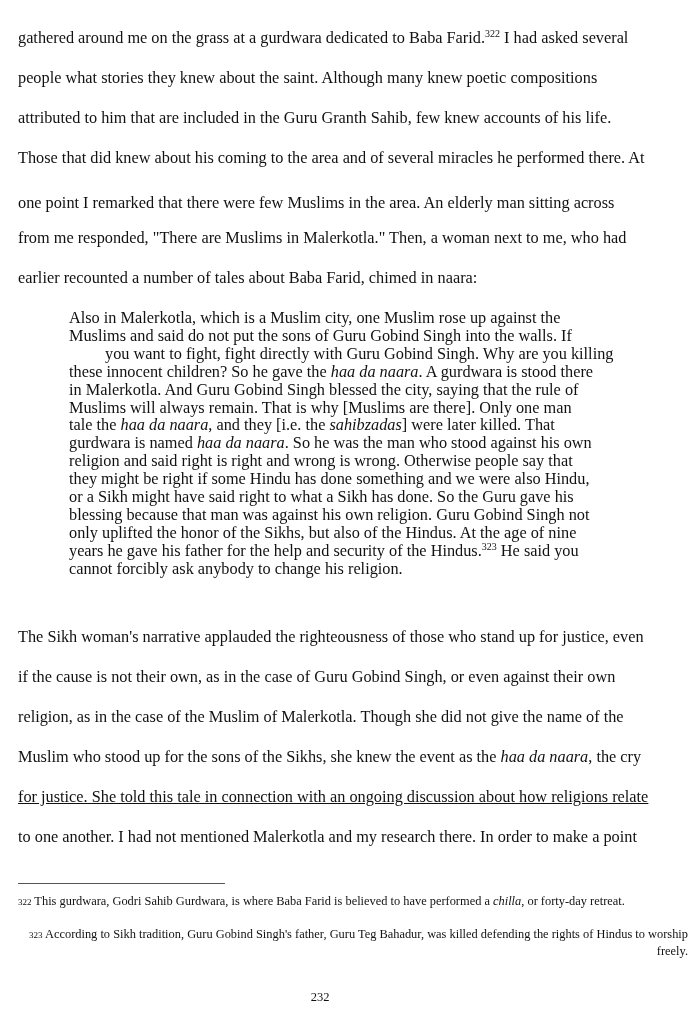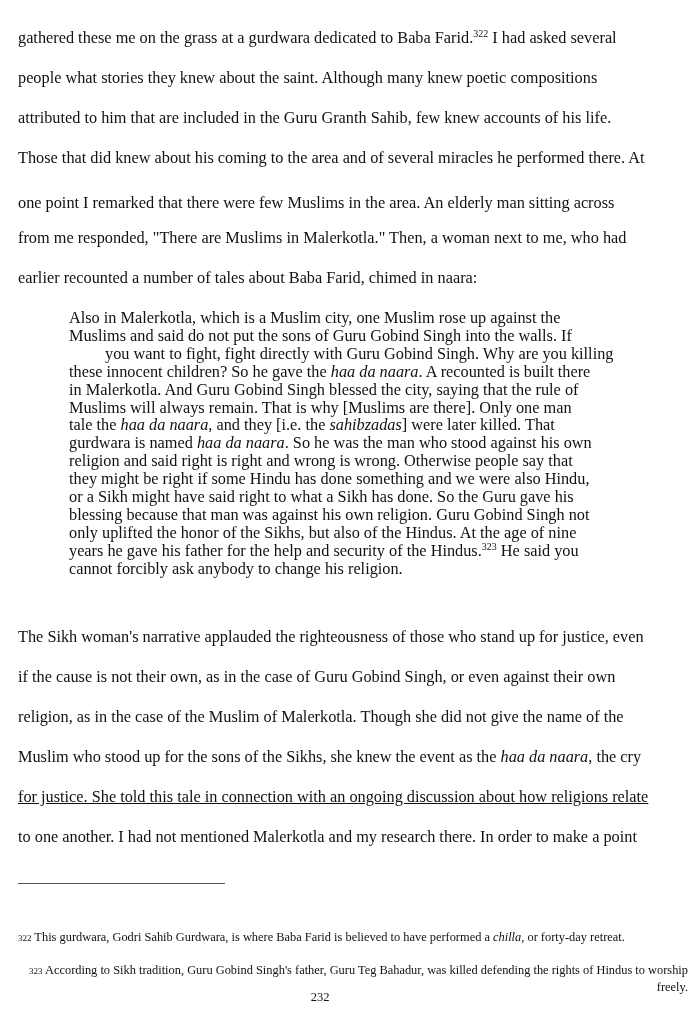--- a/index.html
+++ b/index.html
@@ -2,42 +2,42 @@
 <html><head>
 <meta charset="utf-8">
 <style>
   html, body { margin: 0; padding: 0; background: #ffffff; }
   body { width: 700px; height: 1009px; position: relative; overflow: hidden;
          font-family: "Liberation Serif", "DejaVu Serif", serif; color: #111; }
   .line { position: absolute; left: 18px; white-space: nowrap; font-size: 16.3px; line-height: 20px; }
   .q { position: absolute; left: 69px; white-space: nowrap; font-size: 16.3px; line-height: 18px; }
   sup { font-size: 10px; vertical-align: 6px; line-height: 0; }
   .rule { position: absolute; left: 18px; top: 883px; width: 207px; height: 1px; background: #555; }
-  .fn { position: absolute; left: 18px; width: 670px; font-size: 12.4px; line-height: 16.5px; margin-top: 36px; }
+  .fn { position: absolute; left: 18px; width: 670px; font-size: 12.4px; line-height: 16.5px; }
   .fn sup { font-size: 9px; vertical-align: 0; }
   .pagenum { position: absolute; left: 0; width: 640px; top: 990px; text-align: center; font-size: 12.5px; }
 </style>
 </head>
 <body>
 
 <div>
   <div>
-      <div class="line" style="top: 28px;"><span>gathered these me on the grass at a gurdwara dedicated to Baba Farid.</span><sup>322</sup><span>  I had asked several</span></div>
+      <div class="line" style="top: 28px;"><span>gathered around me on the grass at a gurdwara dedicated to Baba Farid.</span><sup>322</sup><span>  I had asked several</span></div>
       <div class="line" style="top: 68px;"><span>people what stories they knew about the saint.  Although many knew poetic compositions</span></div>
       <div class="line" style="top: 108px;"><span>attributed to him that are included in the Guru Granth Sahib, few knew accounts of his life.</span></div>
       <div class="line" style="top: 148px;"><span>Those that did knew about his coming to the area and of several miracles he performed there.  At</span></div>
       <div class="line" style="top: 193px;"><span>one point I remarked that there were few Muslims in the area.  An elderly man sitting across</span></div>
       <div class="line" style="top: 228px;"><span>from me responded, "There are Muslims in Malerkotla."  Then, a woman next to me, who had</span></div>
       <div class="line" style="top: 268px;"><span>earlier recounted a number of tales about Baba Farid, chimed in naara:</span></div>
     </div>
   <div>
       <div class="q" style="top: 309px;"><span>Also in Malerkotla, which is a Muslim city, one Muslim rose up against the</span></div>
       <div class="q" style="top: 326.9px;"><span>Muslims and said do not put the sons of Guru Gobind Singh into the walls.  If</span></div>
       <div class="q" style="top: 344.8px; margin-left: 36px;"><span>you want to fight, fight directly with Guru Gobind Singh.  Why are you killing</span></div>
-      <div class="q" style="top: 362.7px;"><span>these innocent children?  So he gave the </span><i>haa da naara</i><span>.  A recounted is built there</span></div>
+      <div class="q" style="top: 362.7px;"><span>these innocent children?  So he gave the </span><i>haa da naara</i><span>.  A gurdwara is stood there</span></div>
       <div class="q" style="top: 380.6px;"><span>in Malerkotla.  And Guru Gobind Singh blessed the city, saying that the rule of</span></div>
       <div class="q" style="top: 398.5px;"><span>Muslims will always remain.  That is why [Muslims are there].  Only one man</span></div>
       <div class="q" style="top: 416.4px;"><span>tale the </span><i>haa da naara</i><span>, and they [i.e. the </span><i>sahibzadas</i><span>] were later killed.  That</span></div>
       <div class="q" style="top: 434.3px;"><span>gurdwara is named </span><i>haa da naara</i><span>.  So he was the man who stood against his own</span></div>
       <div class="q" style="top: 452.2px;"><span>religion and said right is right and wrong is wrong.  Otherwise people say that</span></div>
       <div class="q" style="top: 470.1px;"><span>they might be right if some Hindu has done something and we were also Hindu,</span></div>
       <div class="q" style="top: 488px;"><span>or a Sikh might have said right to what a Sikh has done.  So the Guru gave his</span></div>
       <div class="q" style="top: 505.9px;"><span>blessing because that man was against his own religion.  Guru Gobind Singh not</span></div>
       <div class="q" style="top: 523.8px;"><span>only uplifted the honor of the Sikhs, but also of the Hindus.  At the age of nine</span></div>
       <div class="q" style="top: 541.7px;"><span>years he gave his father for the help and security of the Hindus.</span><sup>323</sup><span>  He said you</span></div>

